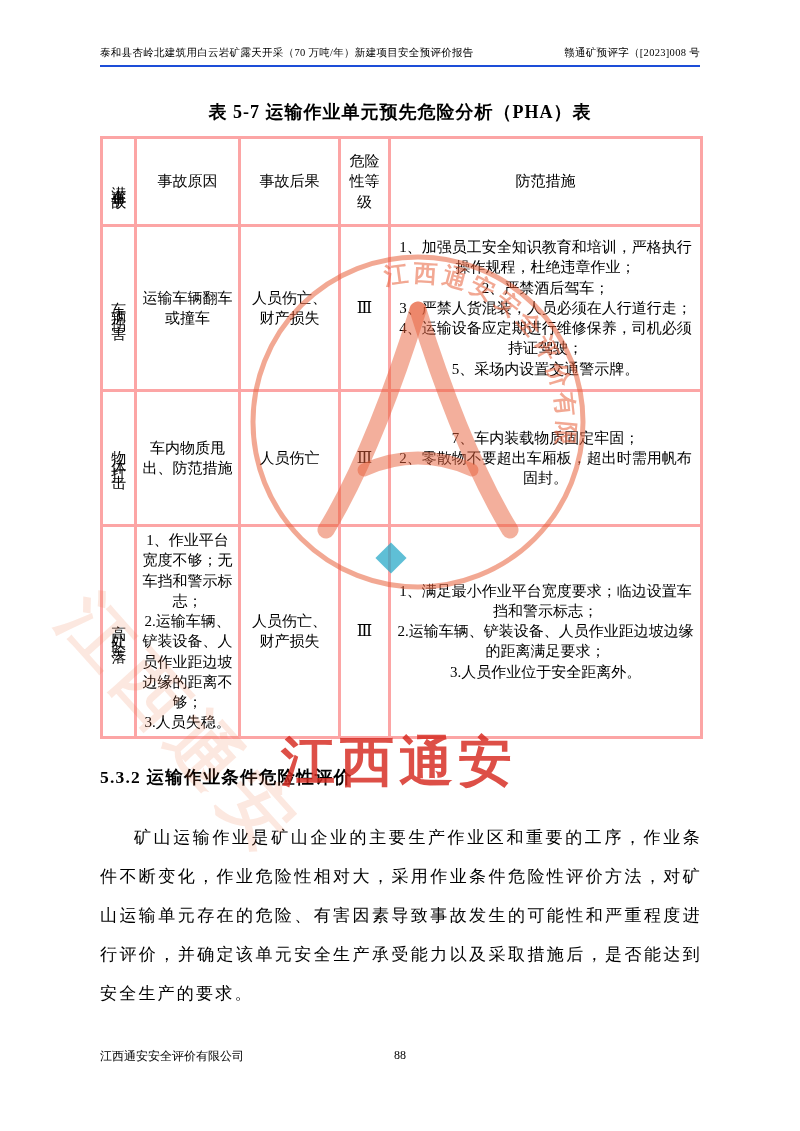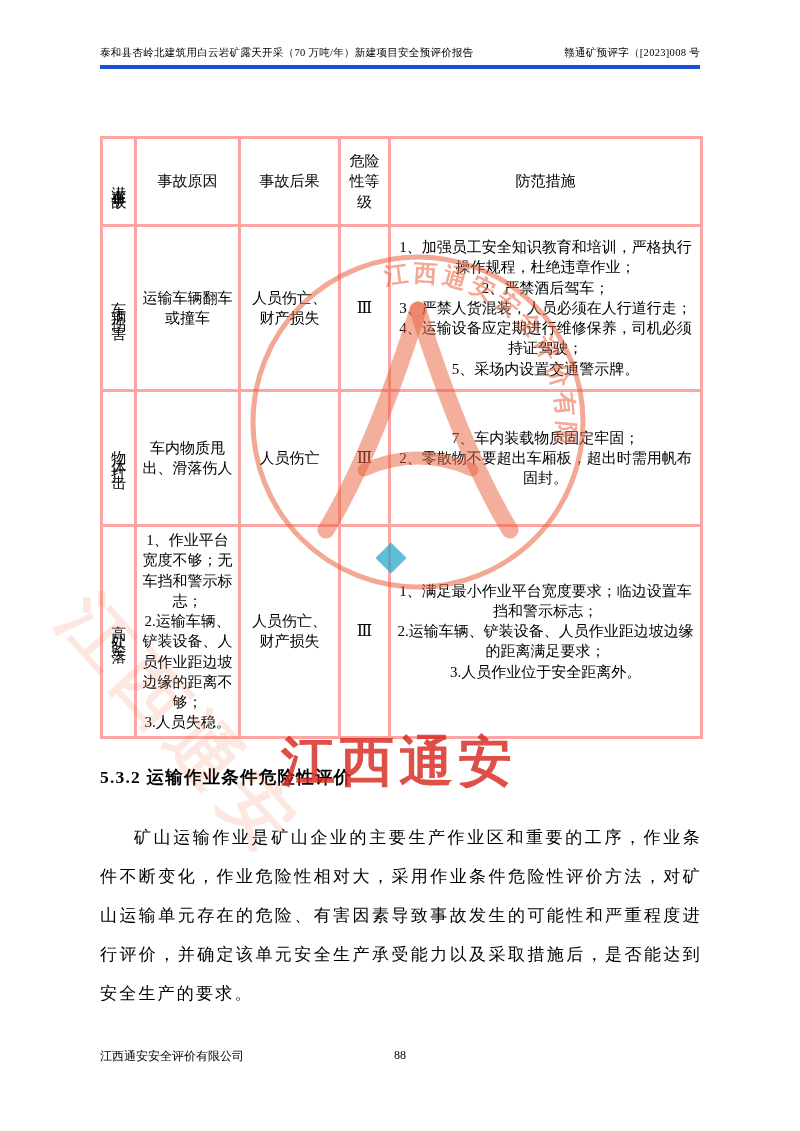--- a/index.html
+++ b/index.html
@@ -6,21 +6,21 @@
   html,body { background:#ffffff; }
   .page {
     position:relative; width:800px; height:1131px; margin:0 auto;
     background:#ffffff; color:#000;
     font-family:"Liberation Serif","DejaVu Serif",serif;
     overflow:hidden;
   }
   .header {
     position:absolute; top:46px; left:100px; width:600px;
     display:flex; justify-content:space-between; align-items:flex-end;
-    font-size:10.5px; padding-bottom:5px; border-bottom:4px solid #1d4ed8;
+    font-size:10.5px; padding-bottom:5px; border-bottom:2px solid #1d4ed8;
     letter-spacing:0.3px;
   }
   .header .right { white-space:nowrap; margin-left:8px; }
   .doc-title {
     position:absolute; top:100px; left:100px; width:600px;
     text-align:center; font-weight:bold; font-size:18px; letter-spacing:1px;
   }
   table.pha {
     position:absolute; top:136px; left:100px; width:600px;
     border-collapse:collapse; table-layout:fixed;
@@ -77,20 +77,21 @@
 </head>
 <body>
 
 <div class="page">
 
   <div class="header">
     <span class="left">泰和县杏岭北建筑用白云岩矿露天开采（70 万吨/年）新建项目安全预评价报告</span>
     <span class="right">赣通矿预评字（[2023]008 号</span>
   </div>
 
+  <div class="doc-title">表 5-7  运输作业单元预先危险分析（PHA）表</div>
 
   <table class="pha">
     <colgroup>
       <col style="width:34px">
         <col style="width:104px">
         <col style="width:100px">
         <col style="width:50px">
         <col style="width:312px">
     </colgroup>
     <tbody>
@@ -107,21 +108,21 @@
       <td>人员伤亡、财产损失</td>
       <td class="level">Ⅲ</td>
       <td class="left pre">1、加强员工安全知识教育和培训，严格执行操作规程，杜绝违章作业；
 2、严禁酒后驾车；
 3、严禁人货混装，人员必须在人行道行走；
 4、运输设备应定期进行维修保养，司机必须持证驾驶；
 5、采场内设置交通警示牌。</td>
     </tr>
     <tr class="r1">
       <td><span class="vtext">物体打击</span></td>
-      <td class="top">车内物质甩出、滑落伤人</td>
+      <td class="top">车内物质甩出、防范措施</td>
       <td>人员伤亡</td>
       <td class="level">Ⅲ</td>
       <td class="left pre">7、车内装载物质固定牢固；
 2、零散物不要超出车厢板，超出时需用帆布固封。</td>
     </tr>
     <tr class="r2">
       <td><span class="vtext">高处坠落</span></td>
       <td class="left pre">1、作业平台宽度不够；无车挡和警示标志；
 2.运输车辆、铲装设备、人员作业距边坡边缘的距离不够；
 3.人员失稳。</td>

